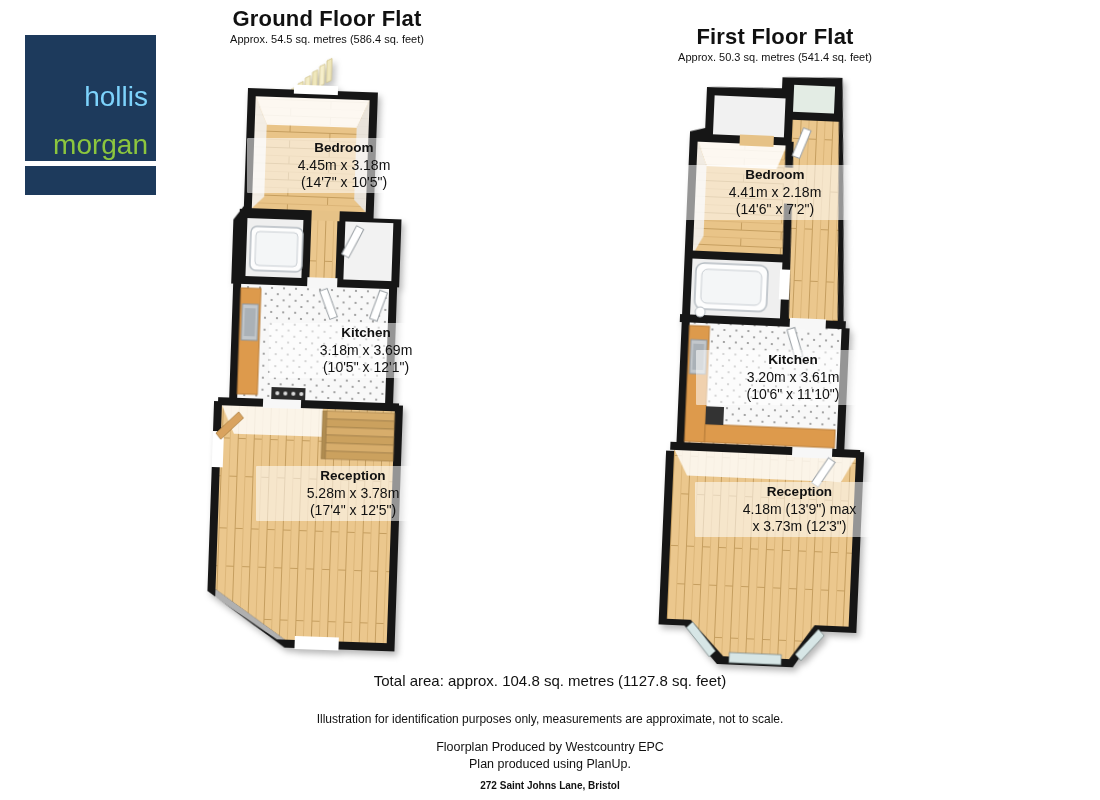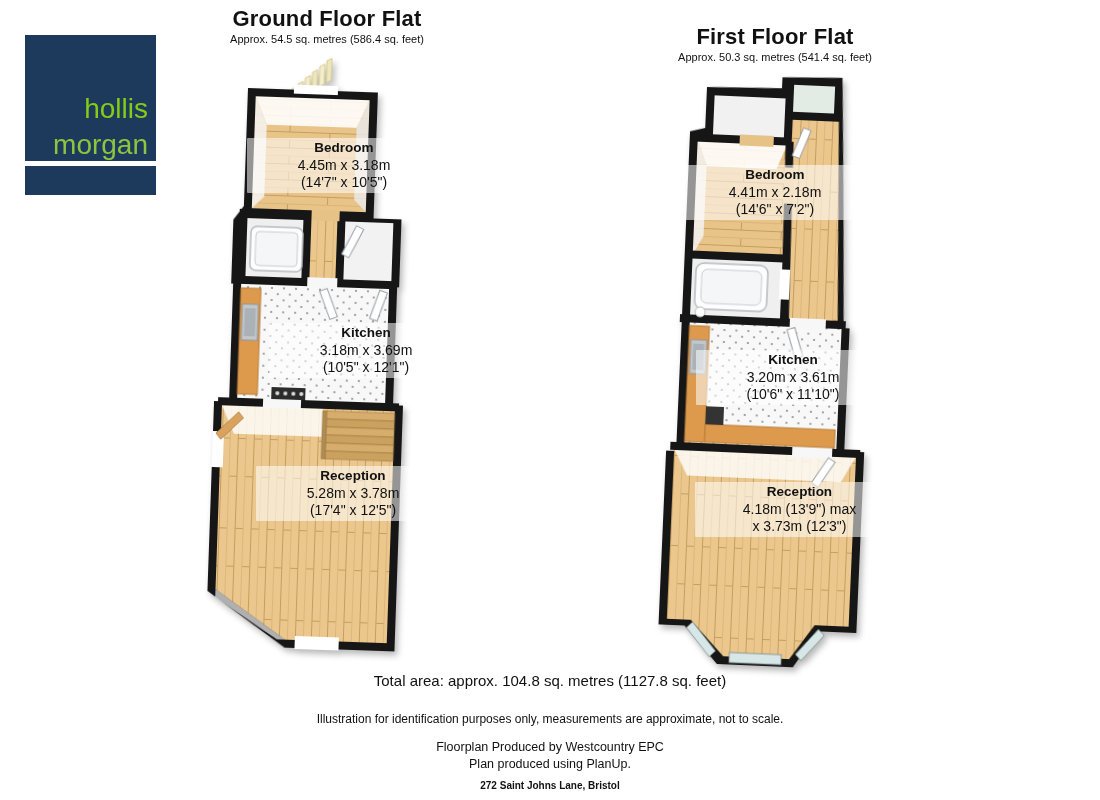--- a/index.html
+++ b/index.html
@@ -9,22 +9,22 @@
   
   .floor-head{position:absolute;text-align:center;width:300px;}
   .floor-title{font-size:22px;font-weight:bold;letter-spacing:.2px;}
   .floor-sub{font-size:11px;margin-top:1px;text-align:center;}
   .gf-head{left:177px;top:6px;}
   .ff-head{left:625px;top:24px;}
 
   
   .logo{position:absolute;left:25px;top:35px;width:131px;height:160px;}
   .logo-main{width:100%;height:126px;background:#1d3a5c;display:flex;flex-direction:column;justify-content:flex-end;align-items:flex-end;padding:0 8px 2px 0;box-sizing:border-box;}
-  .logo-w1{font-size:28px;color:#84cc16;line-height:1;}
-  .logo-w2{font-size:28px;color:#8cc63e;line-height:1;margin-top:8px;}
+  .logo-w1{font-size:28px;color:#7dd3fc;line-height:1;}
+  .logo-w2{font-size:28px;color:#8cc63e;line-height:1;margin-top:20px;}
   .logo-stripe{width:100%;height:5px;background:#ffffff;}
   .logo-foot{width:100%;height:29px;background:#1d3a5c;}
 
   
   .plansvg{position:absolute;left:0;top:0;}
   .plan{filter:drop-shadow(3px 4px 3px rgba(0,0,0,.28));}
 
   
   .room-label{position:absolute;text-align:center;background:rgba(255,255,255,.55);padding:1px 22px;border-radius:1px;}
   .room-name{font-size:13.5px;font-weight:bold;line-height:1.3;}

